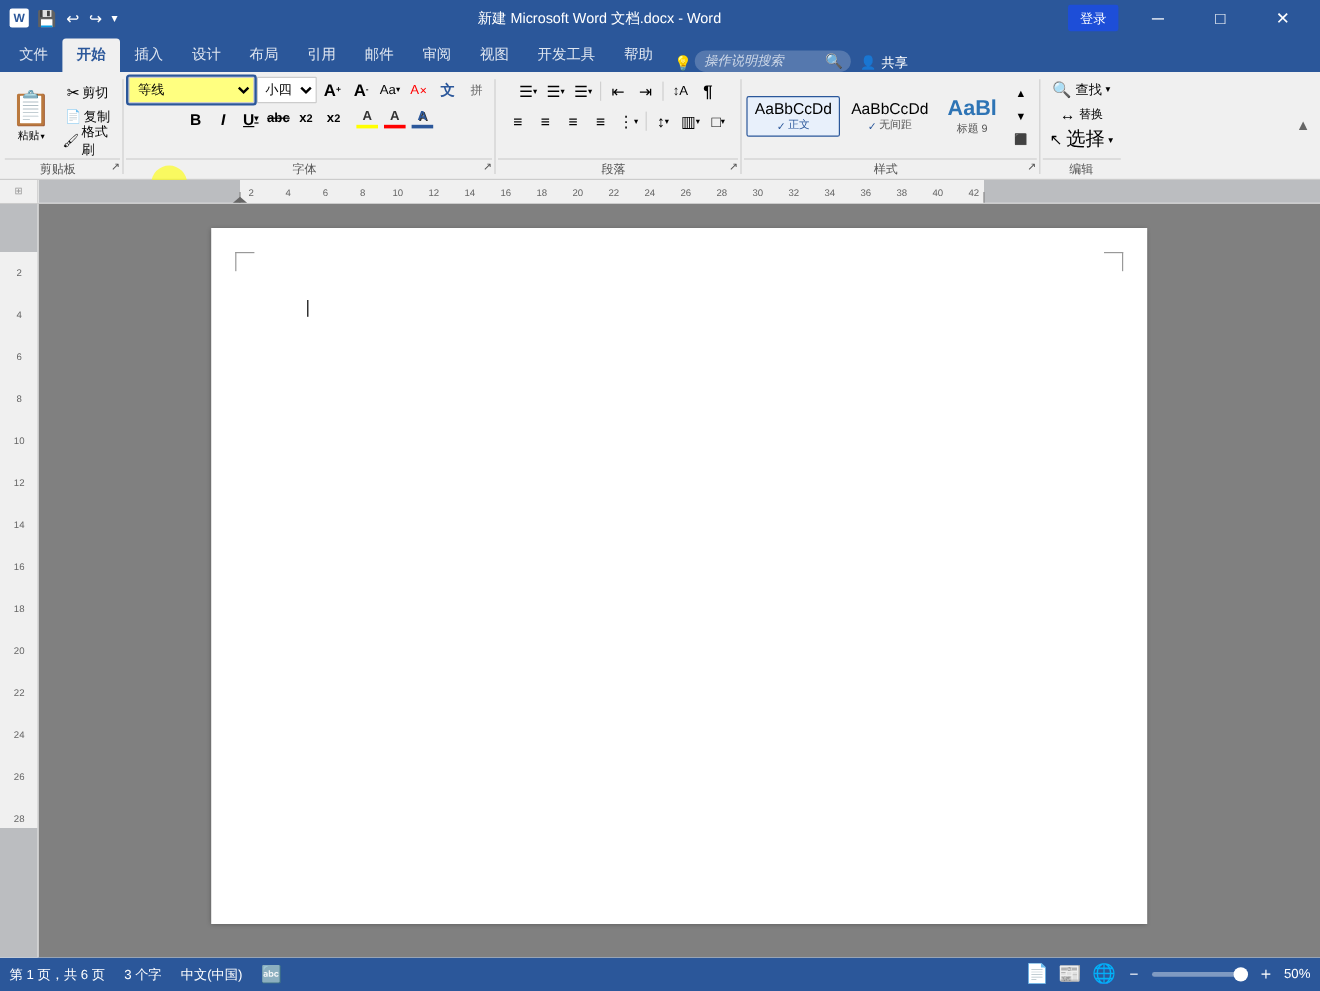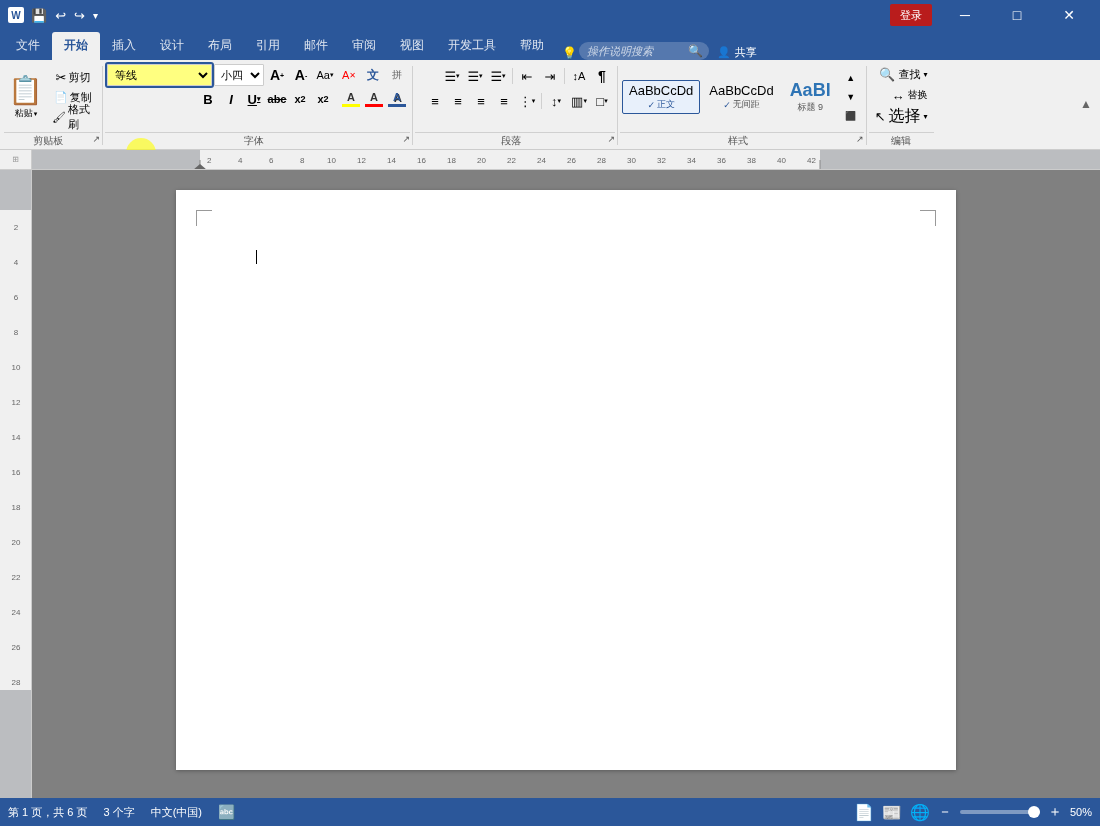--- a/index.html
+++ b/index.html
@@ -13,21 +13,21 @@
       align-items: center;
       justify-content: space-between;
       padding: 0 8px;
       color: white;
     }
     .title-bar-left { display: flex; align-items: center; gap: 4px; }
     .title-bar-icon { width: 16px; height: 16px; background: #fff; border-radius: 2px; display: flex; align-items: center; justify-content: center; }
     .title-bar-icon span { color: #2b579a; font-size: 10px; font-weight: bold; }
     .title-bar-title { flex: 1; text-align: center; font-size: 12px; color: white; }
     .tb-btn { width: 46px; height: 30px; display: flex; align-items: center; justify-content: center; cursor: pointer; font-size: 14px; color: white; }
-    .tb-save-btn { background: #b91c1c; border: none; color: white; font-size: 11px; padding: 2px 10px; border-radius: 2px; cursor: pointer; margin-right: 4px; height: 22px; }
+    .tb-save-btn { background: #1d4ed8; border: none; color: white; font-size: 11px; padding: 2px 10px; border-radius: 2px; cursor: pointer; margin-right: 4px; height: 22px; }
     .title-bar-right { display: flex; align-items: center; gap: 6px; }
     .quick-access { display: flex; align-items: center; gap: 2px; margin-right: 8px; }
     .qa-btn { color: white; font-size: 13px; cursor: pointer; padding: 2px 3px; }
 
     
     .ribbon-tabs {
       height: 30px;
       background: #2b579a;
       display: flex;
       align-items: flex-end;
@@ -244,21 +244,21 @@
     }
 
     .section-wrapper {
       display: flex;
       flex-direction: column;
       height: 88px;
     }
     .section-content {
       flex: 1;
       display: flex;
-      align-items: flex-end;
+      align-items: center;
       padding: 2px;
     }
     .section-name {
       font-size: 10px;
       color: #555;
       text-align: center;
       padding: 1px 0 2px;
       border-top: 1px solid #d0d0d0;
       width: 100%;
     }
@@ -278,20 +278,21 @@
     <div class="title-bar-icon">
       <span style="color:#2b579a;font-size:10px;font-weight:bold;">W</span>
     </div>
     <div class="quick-access">
       <span class="qa-btn">💾</span>
       <span class="qa-btn">↩</span>
       <span class="qa-btn">↪</span>
       <span class="qa-btn" style="font-size:10px;">▾</span>
     </div>
   </div>
+  <div class="title-bar-title">新建 Microsoft Word 文档.docx - Word</div>
   <div class="title-bar-right">
     <button class="tb-save-btn">登录</button>
     <div class="tb-btn">─</div>
     <div class="tb-btn">□</div>
     <div class="tb-btn close">✕</div>
   </div>
 </div>
 
 <div class="ribbon-tabs">
   <div class="ribbon-tab">文件</div>

